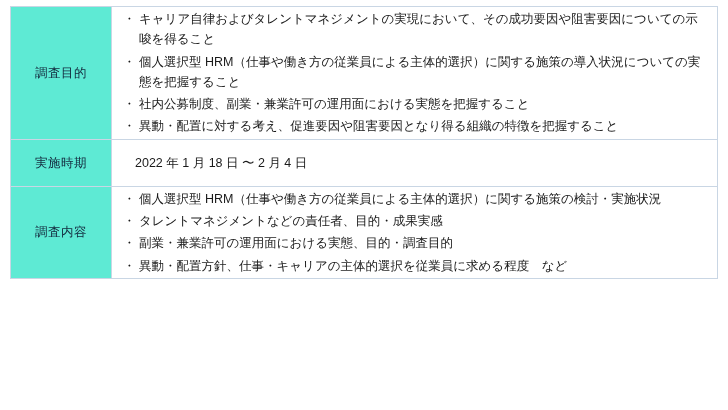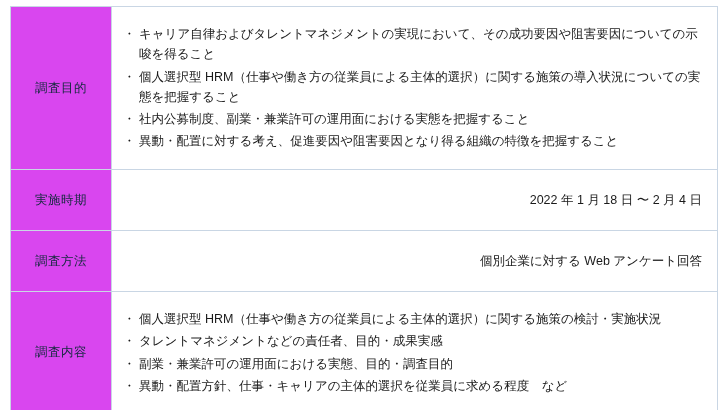--- a/index.html
+++ b/index.html
@@ -25,30 +25,30 @@
   }
   .survey-table th,
   .survey-table td {
     border: 1px solid #c9d6e4;
     vertical-align: middle;
     font-size: 12.5px;
     line-height: 1.62;
   }
   .survey-table th {
     width: 92px;
-    background: #d946ef;
+    background: #5eead4;
     color: #13293d;
     font-weight: normal;
     text-align: center;
     padding: 0 4px;
     letter-spacing: 0.5px;
   }
   .survey-table td {
     background: #ffffff;
-    padding: 17px 12px;
+    padding: 2px 12px;
     text-align: left;
   }
   ul.bullets {
     list-style: none;
     margin: 0;
     padding: 0;
   }
   ul.bullets > li {
     position: relative;
     padding-left: 15px;
@@ -59,22 +59,21 @@
     margin-bottom: 0;
     font-family: Liberation Serif, serif;
   }
   ul.bullets > li::before {
     content: "・";
     position: absolute;
     left: -1px;
     top: 0;
   }
   .plain {
-    margin: 3px;
-    text-align: right;
+    margin: 11px;
   }
 </style>
 </head>
 <body>
 
 <table class="survey-table">
   <tbody>
     <tr>
       <th>調査目的</th>
       <td>
@@ -86,26 +85,20 @@
         </ul>
       </td>
     </tr>
     <tr>
       <th>実施時期</th>
       <td>
         <p class="plain">2022 年 1 月 18 日 〜 2 月 4 日</p>
       </td>
     </tr>
     <tr>
-      <th>調査方法</th>
-      <td>
-        <p class="plain">個別企業に対する Web アンケート回答</p>
-      </td>
-    </tr>
-    <tr>
       <th>調査内容</th>
       <td>
         <ul class="bullets">
           <li>個人選択型 HRM（仕事や働き方の従業員による主体的選択）に関する施策の検討・実施状況</li>
           <li>タレントマネジメントなどの責任者、目的・成果実感</li>
           <li>副業・兼業許可の運用面における実態、目的・調査目的</li>
           <li>異動・配置方針、仕事・キャリアの主体的選択を従業員に求める程度　など</li>
         </ul>
       </td>
     </tr>

